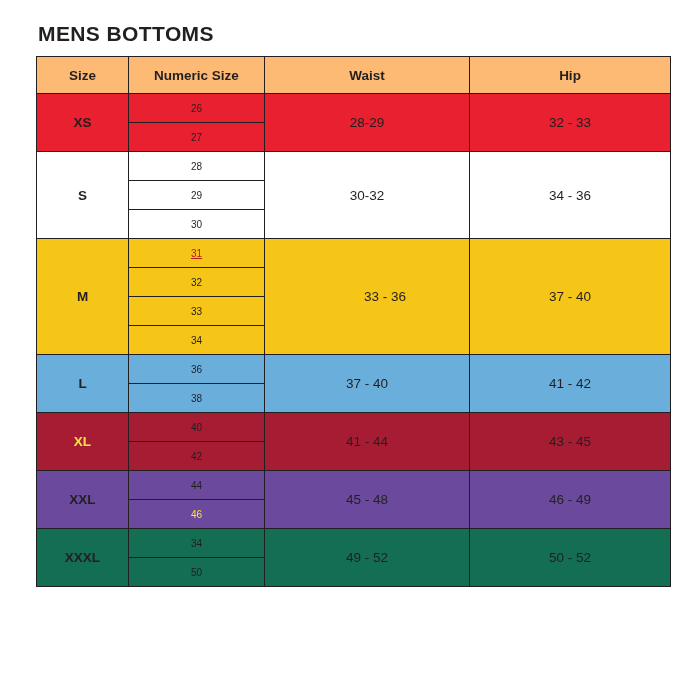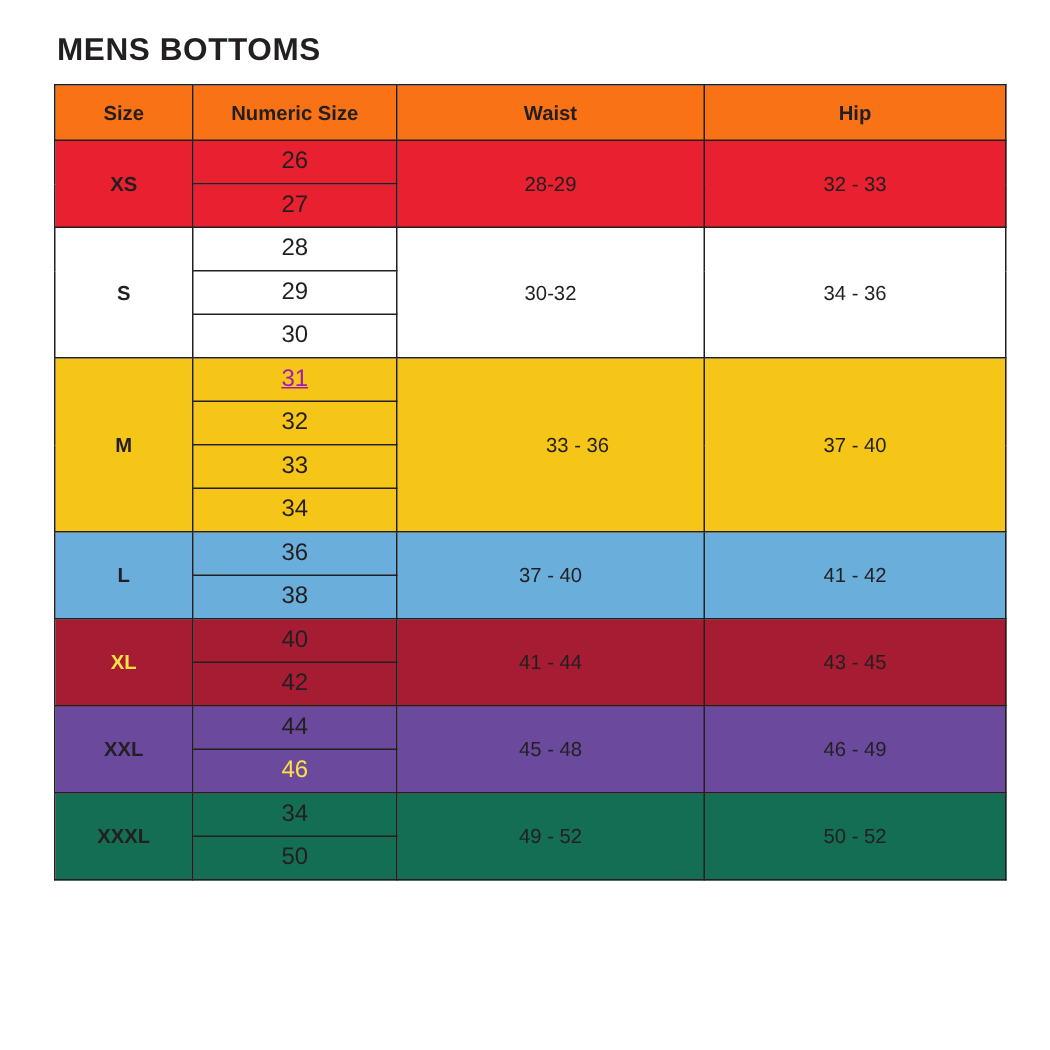--- a/index.html
+++ b/index.html
@@ -73,37 +73,37 @@
   table.size-chart td {
     border: 1px solid #231f20;
     text-align: center;
     vertical-align: middle;
     padding: 0;
   }
   thead th {
     height: 36px;
     font-size: 13.5px;
     font-weight: bold;
-    background: #f97316;
+    background: #fdba74;
     color: #231f20;
   }
   .col-size   { width: 92px; }
   .col-num    { width: 136px; }
   .col-waist  { width: 205px; }
   .col-hip    { width: 201px; }
 
   td.size-cell {
     font-weight: bold;
     font-size: 13.5px;
   }
   td.meas-cell {
     font-size: 13.5px;
   }
   td.num-cell {
-    font-size: 16px;
+    font-size: 10px;
     height: 28px;
   }
   
   .numsub {
     border-left: 1px solid #231f20;
     border-right: 1px solid #231f20;
   }
 </style>
 </head>
 <body>
@@ -145,21 +145,21 @@
           <td class="meas-cell" rowspan="3" style="color: rgb(35, 31, 32);">34 - 36</td>
         </tr>
         <tr style="background: rgb(255, 255, 255);">
           <td class="num-cell numsub" style="color: rgb(35, 31, 32);">29</td>
         </tr>
         <tr style="background: rgb(255, 255, 255);">
           <td class="num-cell numsub" style="color: rgb(35, 31, 32); border-bottom: 1px solid rgb(35, 31, 32);">30</td>
         </tr>
         <tr style="background: rgb(245, 197, 24);">
           <td class="size-cell" rowspan="4" style="color: rgb(35, 31, 32);">M</td>
-          <td class="num-cell numsub" style="color: #a21caf; border-top: 1px solid rgb(35, 31, 32); text-decoration: underline;">31</td>
+          <td class="num-cell numsub" style="color: #b91c1c; border-top: 1px solid rgb(35, 31, 32); text-decoration: underline;">31</td>
           <td class="meas-cell" rowspan="4" style="color: rgb(35, 31, 32); padding-left: 36px;">33 - 36</td>
           <td class="meas-cell" rowspan="4" style="color: rgb(35, 31, 32);">37 - 40</td>
         </tr>
         <tr style="background: rgb(245, 197, 24);">
           <td class="num-cell numsub" style="color: rgb(35, 31, 32);">32</td>
         </tr>
         <tr style="background: rgb(245, 197, 24);">
           <td class="num-cell numsub" style="color: rgb(35, 31, 32);">33</td>
         </tr>
         <tr style="background: rgb(245, 197, 24);">

